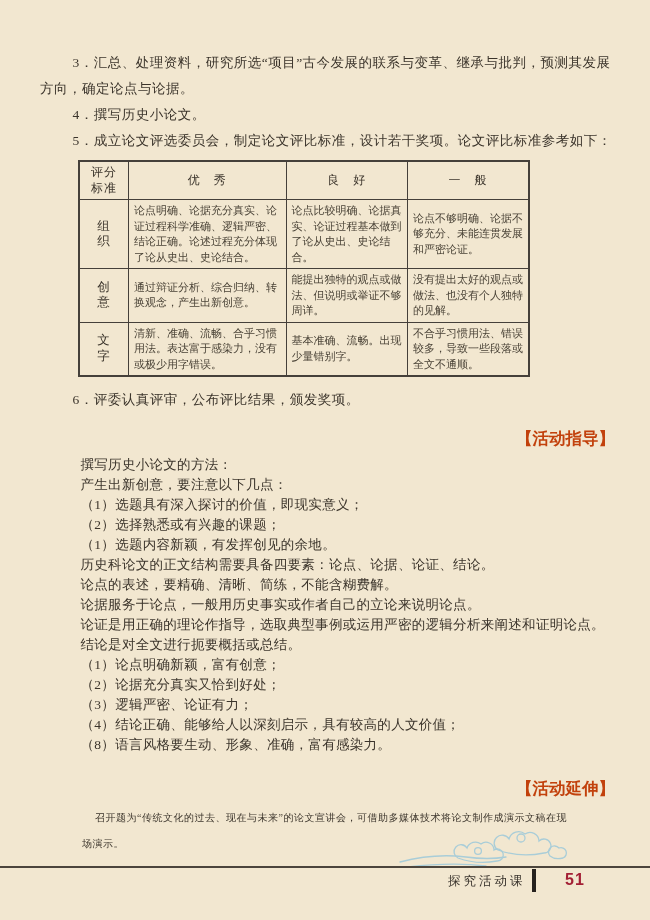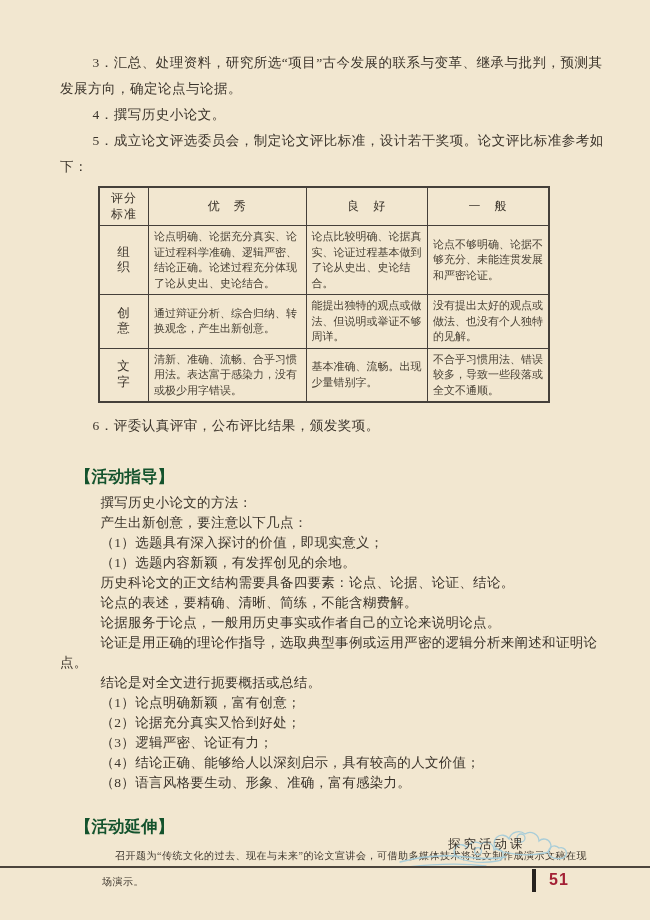--- a/index.html
+++ b/index.html
@@ -6,21 +6,21 @@
   body{background:#e8e0d0;}
   .page{
     position:relative;
     width:650px;height:920px;
     background:#f2e7d0;
     color:#3b342b;
     font-family:"Liberation Serif","DejaVu Serif",serif;
     overflow:hidden;
     margin:0 auto;
   }
-  .content{padding:50px 35px 0 60px;}
+  .content{padding:50px 35px 0 40px;}
   .steps p{
     font-size:13.5px;line-height:26px;margin:0;
     text-indent:2.4em;letter-spacing:.5px;
   }
   .eval-table{
     width:452px;margin:6px 0 0 38px;
     border-collapse:collapse;
     border:2px solid #45403a;
     font-size:11px;color:#4a4337;
   }
@@ -35,51 +35,51 @@
   }
   .eval-table td.crit{
     text-align:center;font-size:12.5px;color:#3b342b;letter-spacing:1px;
   }
   .step6 p{
     font-size:13.5px;line-height:26px;margin:10px 0 0;
     text-indent:2.4em;letter-spacing:.5px;
   }
   .section-title{
     font-family:"Liberation Sans","DejaVu Sans",sans-serif;
-    font-size:16.5px;font-weight:bold;color:#14532d;
-    margin:26px 0 6px 15px;line-height:22px;
+    font-size:16.5px;font-weight:bold;color:#c2410c;
+    margin:14px 0 6px 15px;line-height:22px;text-align:right;
   }
   .section-title.ext{margin-top:22px;}
   .guide p{
     font-size:13.5px;line-height:20px;margin:0;
     text-indent:3em;letter-spacing:.3px;
   }
   .extension p{
     font-size:10px;line-height:26px;
     margin:2px 0 0 42px;width:492px;
     text-indent:1.3em;letter-spacing:.5px;
   }
   .footer-rule{
     position:absolute;left:0;right:0;top:866px;
     height:2px;background:#4c453c;
   }
   .clouds{
     position:absolute;left:398px;top:820px;
   }
   .footer-label{
-    position:absolute;top:836px;left:448px;
+    position:absolute;top:873px;left:448px;
     font-family:"Liberation Sans","DejaVu Sans",sans-serif;
     font-size:12.5px;color:#39332c;letter-spacing:3px;
   }
   .footer-divider{
     position:absolute;top:869px;left:532px;
     width:4px;height:23px;background:#26221e;
   }
   .page-number{
-    position:absolute;top:871px;left:549px;
+    position:absolute;top:871px;left:565px;
     font-family:"Liberation Sans","DejaVu Sans",sans-serif;
     font-size:16px;font-weight:bold;color:#a32035;letter-spacing:1px;
   }
 </style>
 </head>
 <body>
 
 <div class="page">
   <div class="content">
 
@@ -129,20 +129,21 @@
     <div class="step6">
       <p>6．评委认真评审，公布评比结果，颁发奖项。</p>
     </div>
 
     <h2 class="section-title">【活动指导】</h2>
 
     <section class="guide">
       <p>撰写历史小论文的方法：</p>
       <p>产生出新创意，要注意以下几点：</p>
       <p>（1）选题具有深入探讨的价值，即现实意义；</p>
+      <p>（2）选择熟悉或有兴趣的课题；</p>
       <p>（1）选题内容新颖，有发挥创见的余地。</p>
       <p>历史科论文的正文结构需要具备四要素：论点、论据、论证、结论。</p>
       <p>论点的表述，要精确、清晰、简练，不能含糊费解。</p>
       <p>论据服务于论点，一般用历史事实或作者自己的立论来说明论点。</p>
       <p>论证是用正确的理论作指导，选取典型事例或运用严密的逻辑分析来阐述和证明论点。</p>
       <p>结论是对全文进行扼要概括或总结。</p>
       <p>（1）论点明确新颖，富有创意；</p>
       <p>（2）论据充分真实又恰到好处；</p>
       <p>（3）逻辑严密、论证有力；</p>
       <p>（4）结论正确、能够给人以深刻启示，具有较高的人文价值；</p>

